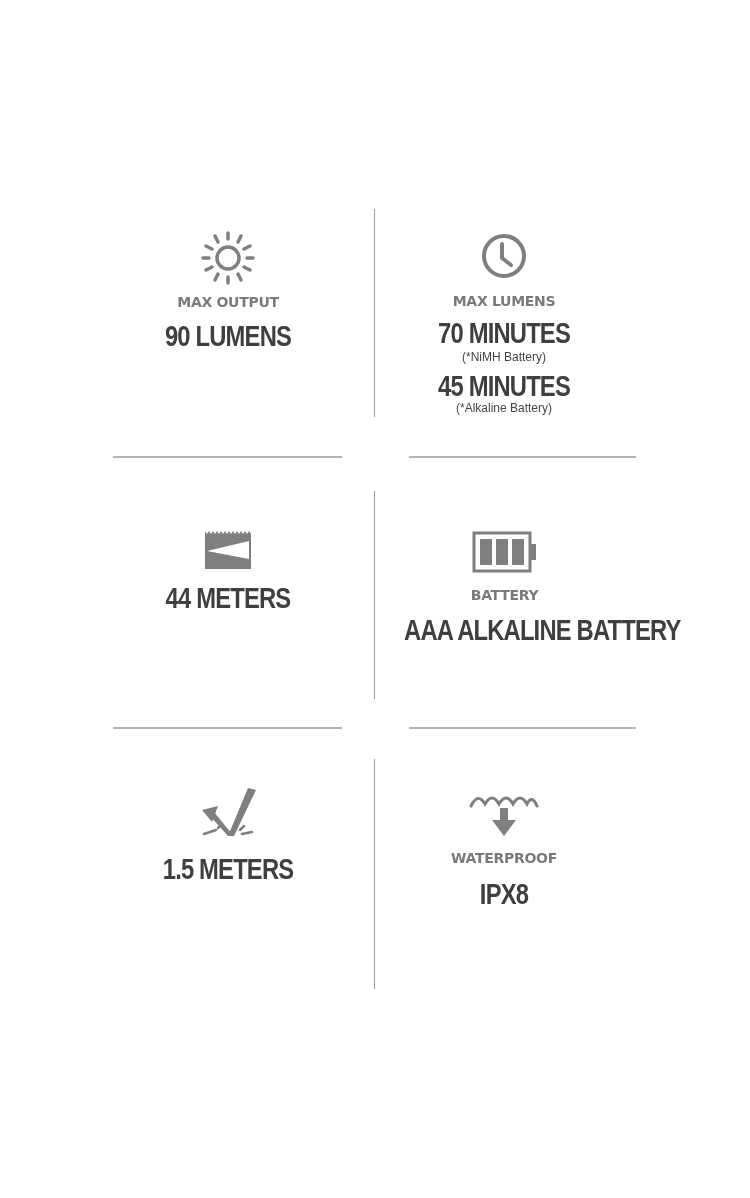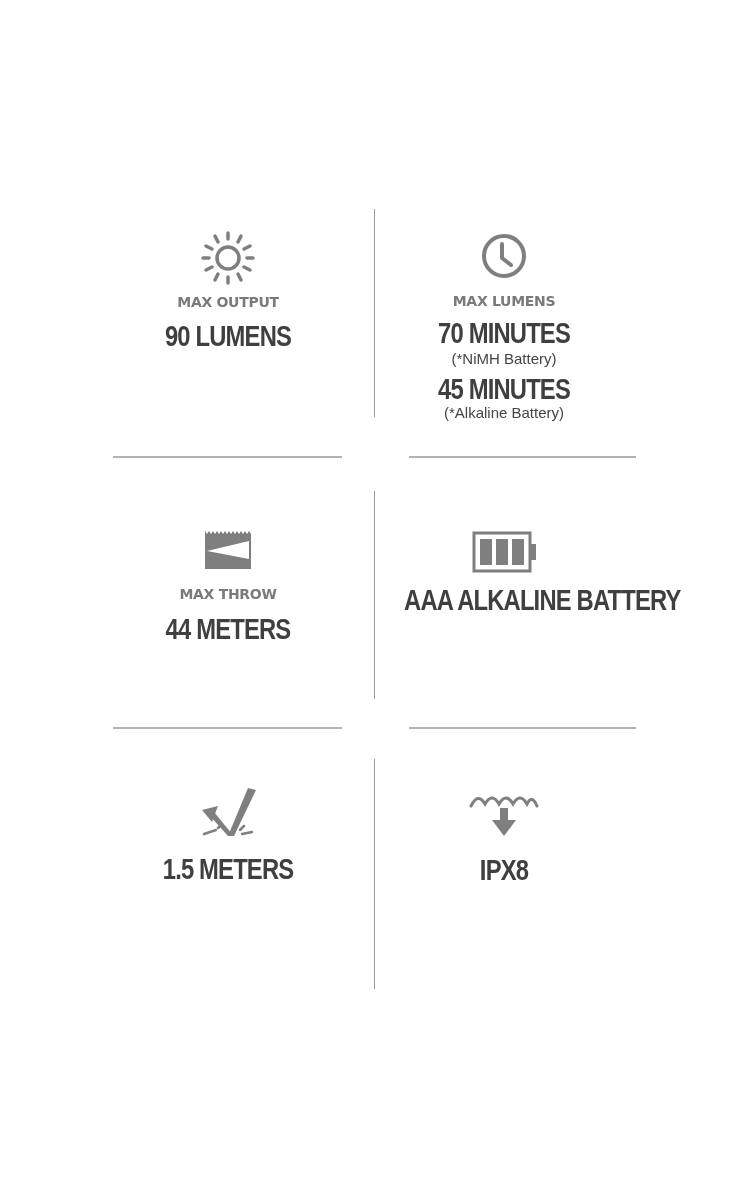--- a/index.html
+++ b/index.html
@@ -1,21 +1,21 @@
 <!DOCTYPE html>
 <html><head>
 <meta charset="utf-8">
 <style>
   html, body { margin: 0; padding: 0; background: #ffffff; }
   body { width: 750px; height: 1198px; position: relative; overflow: hidden; font-family: "Liberation Sans", sans-serif; }
   .cell { position: absolute; text-align: center; }
   .icon { display: block; margin: 0 auto; }
   .label { font-family: "DejaVu Sans", sans-serif; font-weight: bold; color: #7a7a7a; font-size: 14px; letter-spacing: -0.3px; }
   .value { font-family: "Liberation Sans", sans-serif; font-weight: bold; color: #3f3f3f; font-size: 29px; letter-spacing: -1px; transform: scaleX(0.82); transform-origin: center; white-space: nowrap; line-height: 1; }
-  .note { font-family: "Liberation Sans", sans-serif; color: #444; font-size: 15px; line-height: 1; }
+  .note { font-family: "Liberation Sans", sans-serif; color: #444; font-size: 12px; line-height: 1; }
   .vline { position: absolute; width: 1px; background: #9a9a9a; left: 374px; }
   .hline { position: absolute; height: 2px; background: #b3b3b3; }
 </style>
 </head>
 <body>
 
 <div class="vline" style="top:209px;height:208px;"></div>
 <div class="vline" style="top:491px;height:208px;"></div>
 <div class="vline" style="top:759px;height:230px;"></div>
 <div class="hline" style="top:456px;left:113px;width:229px;"></div>
@@ -55,32 +55,32 @@
   <div class="note" style="margin-top:3px;">(*NiMH Battery)</div>
   <div class="value" style="margin-top:9px;">45 MINUTES</div>
   <div class="note" style="margin-top:1px;">(*Alkaline Battery)</div>
 </div>
 
 <div class="cell" style="left:128px;top:529px;width:200px;">
   <svg class="icon" width="50" height="42" viewBox="0 0 50 42">
     <path d="M2 2 L4 5 L6 2 L8 5 L10 2 L12 5 L14 2 L16 5 L18 2 L20 5 L22 2 L24 5 L26 2 L28 5 L30 2 L32 5 L34 2 L36 5 L38 2 L40 5 L42 2 L44 5 L46 2 L48 5 L48 40 L2 40 Z" fill="#7f7f7f"></path>
     <polygon points="4,22 46,12 46,30" fill="#ffffff"></polygon>
   </svg>
-  <div class="label" style="margin-top:15px;">MAX THROW</div>
   <div class="value" style="margin-top:13px;">44 METERS</div>
 </div>
 
 <div class="cell" style="left:382px;top:531px;width:245px;">
   <svg class="icon" width="66" height="42" viewBox="0 0 66 42">
     <rect x="2" y="2" width="56" height="38" fill="none" stroke="#7f7f7f" stroke-width="3"></rect>
     <rect x="59" y="13" width="5" height="16" fill="#7f7f7f"></rect>
     <rect x="8" y="8" width="12" height="26" fill="#7f7f7f"></rect>
     <rect x="24" y="8" width="12" height="26" fill="#7f7f7f"></rect>
     <rect x="40" y="8" width="12" height="26" fill="#7f7f7f"></rect>
   </svg>
+  <div class="label" style="margin-top:14px;">BATTERY</div>
   <div class="value" style="margin-top:13px;">AAA ALKALINE BATTERY</div>
 </div>
 
 <div class="cell" style="left:128px;top:786px;width:200px;">
   <svg class="icon" width="64" height="56" viewBox="0 0 64 56">
     <polygon points="52,2 60,4 38,50 32,50" fill="#7f7f7f"></polygon>
     <polygon points="32,50 36,48 18,26 14,30" fill="#7f7f7f"></polygon>
     <polygon points="6,24 22,20 16,36" fill="#7f7f7f"></polygon>
     <g stroke="#7f7f7f" stroke-width="2.5" stroke-linecap="round">
       <line x1="8" y1="48" x2="20" y2="44"></line>
@@ -91,14 +91,15 @@
   </svg>
   <div class="value" style="margin-top:13px;">1.5 METERS</div>
 </div>
 
 <div class="cell" style="left:404px;top:792px;width:200px;">
   <svg class="icon" width="72" height="50" viewBox="0 0 72 50">
     <path d="M3 14 Q10 0 17 12 Q24 0 31 12 Q38 0 45 12 Q52 0 59 12 Q64 2 69 14" fill="none" stroke="#7f7f7f" stroke-width="3" stroke-linecap="round"></path>
     <rect x="32" y="16" width="8" height="14" fill="#7f7f7f"></rect>
     <polygon points="24,28 48,28 36,44" fill="#7f7f7f"></polygon>
   </svg>
+  <div class="label" style="margin-top:8px;">WATERPROOF</div>
   <div class="value" style="margin-top:14px;">IPX8</div>
 </div>
 
 </body></html>

